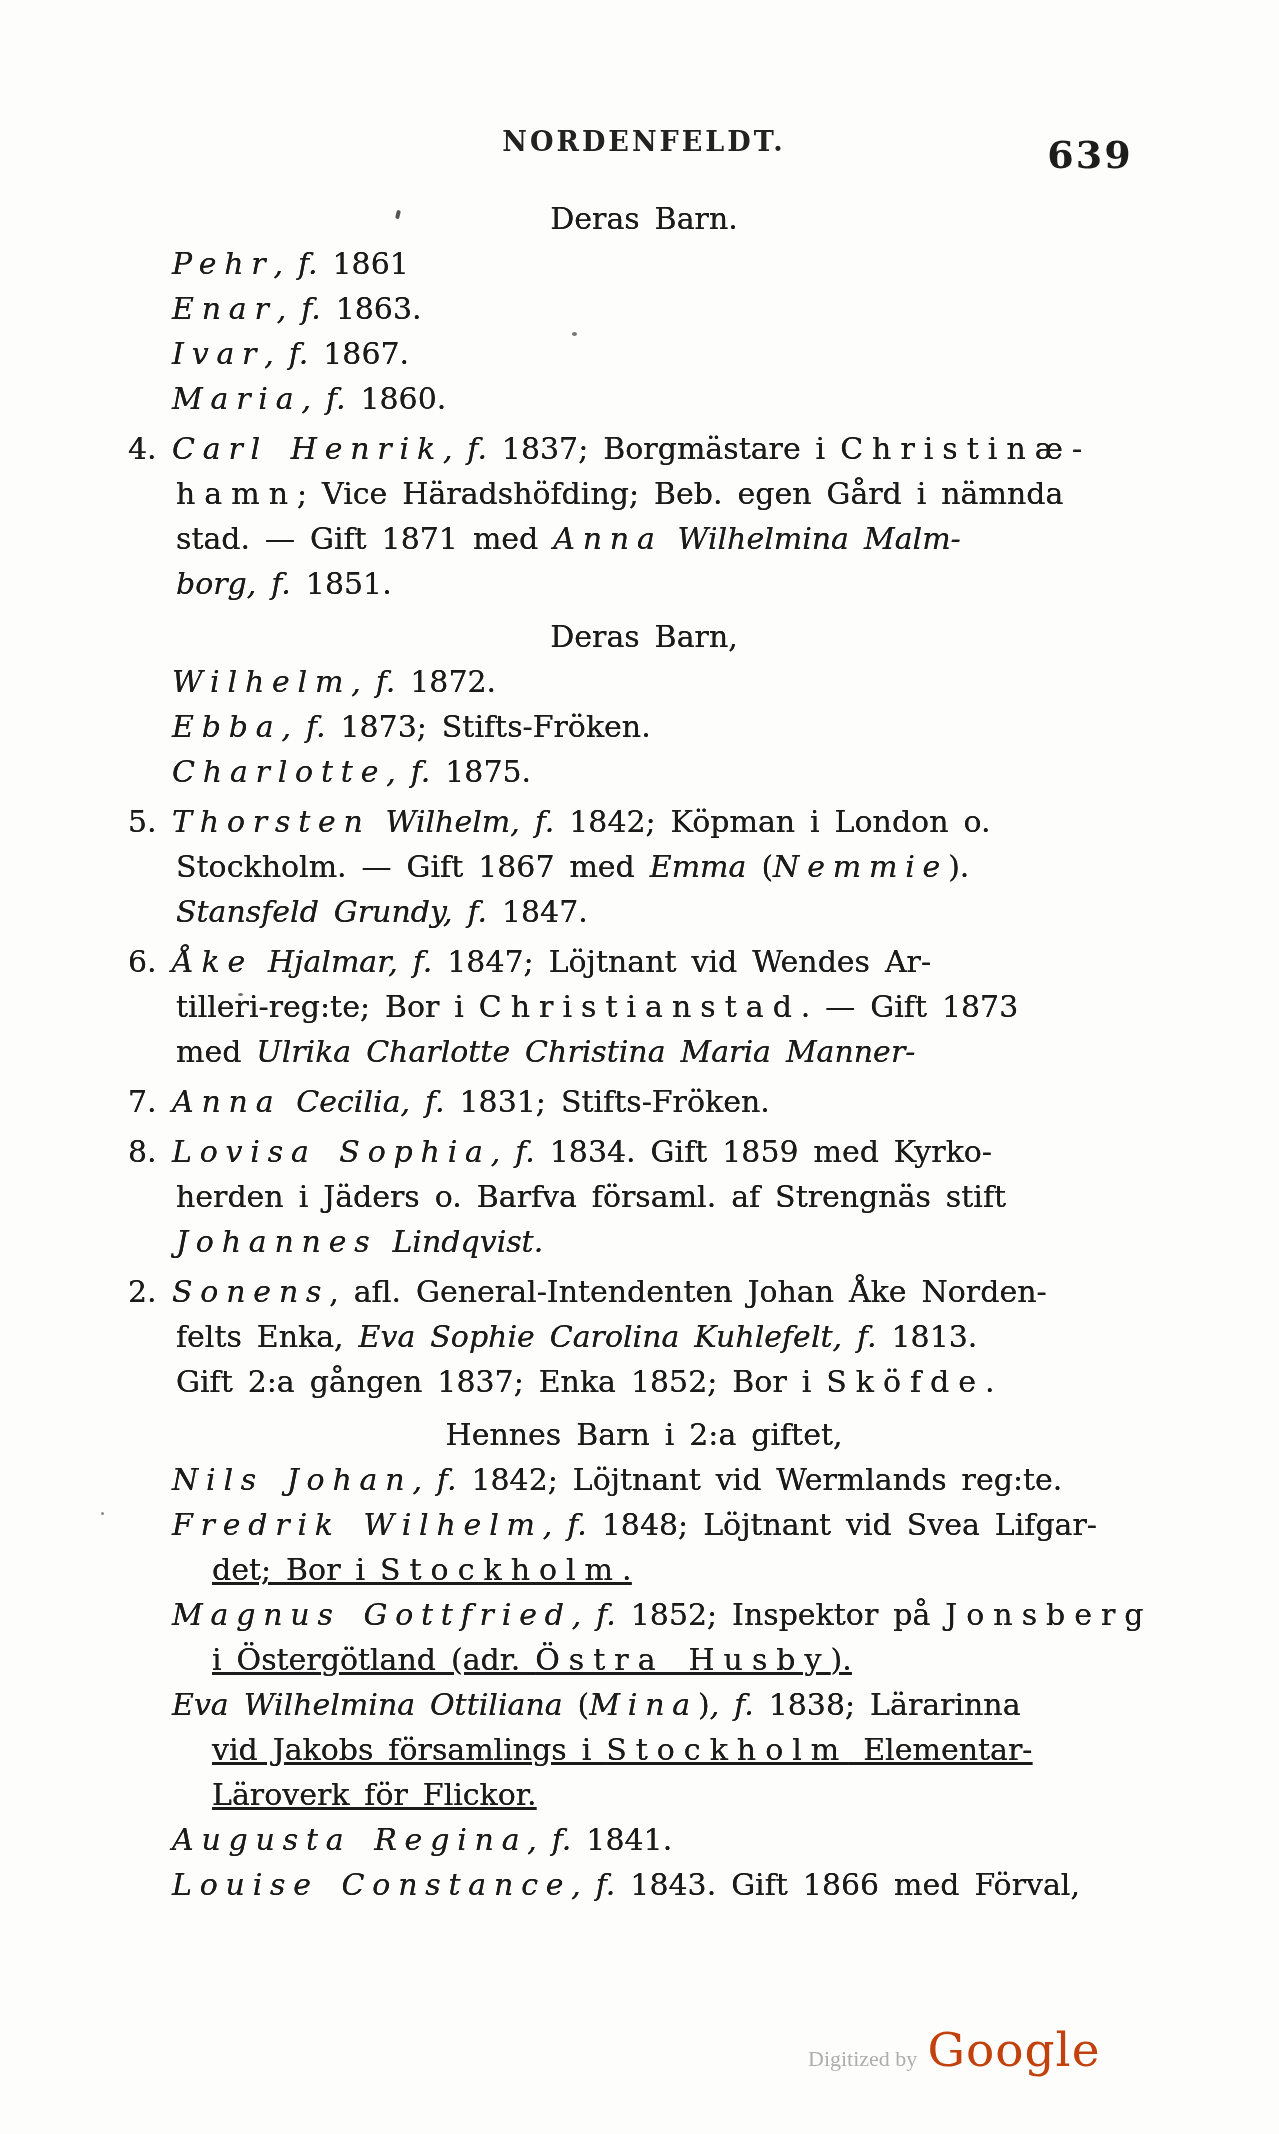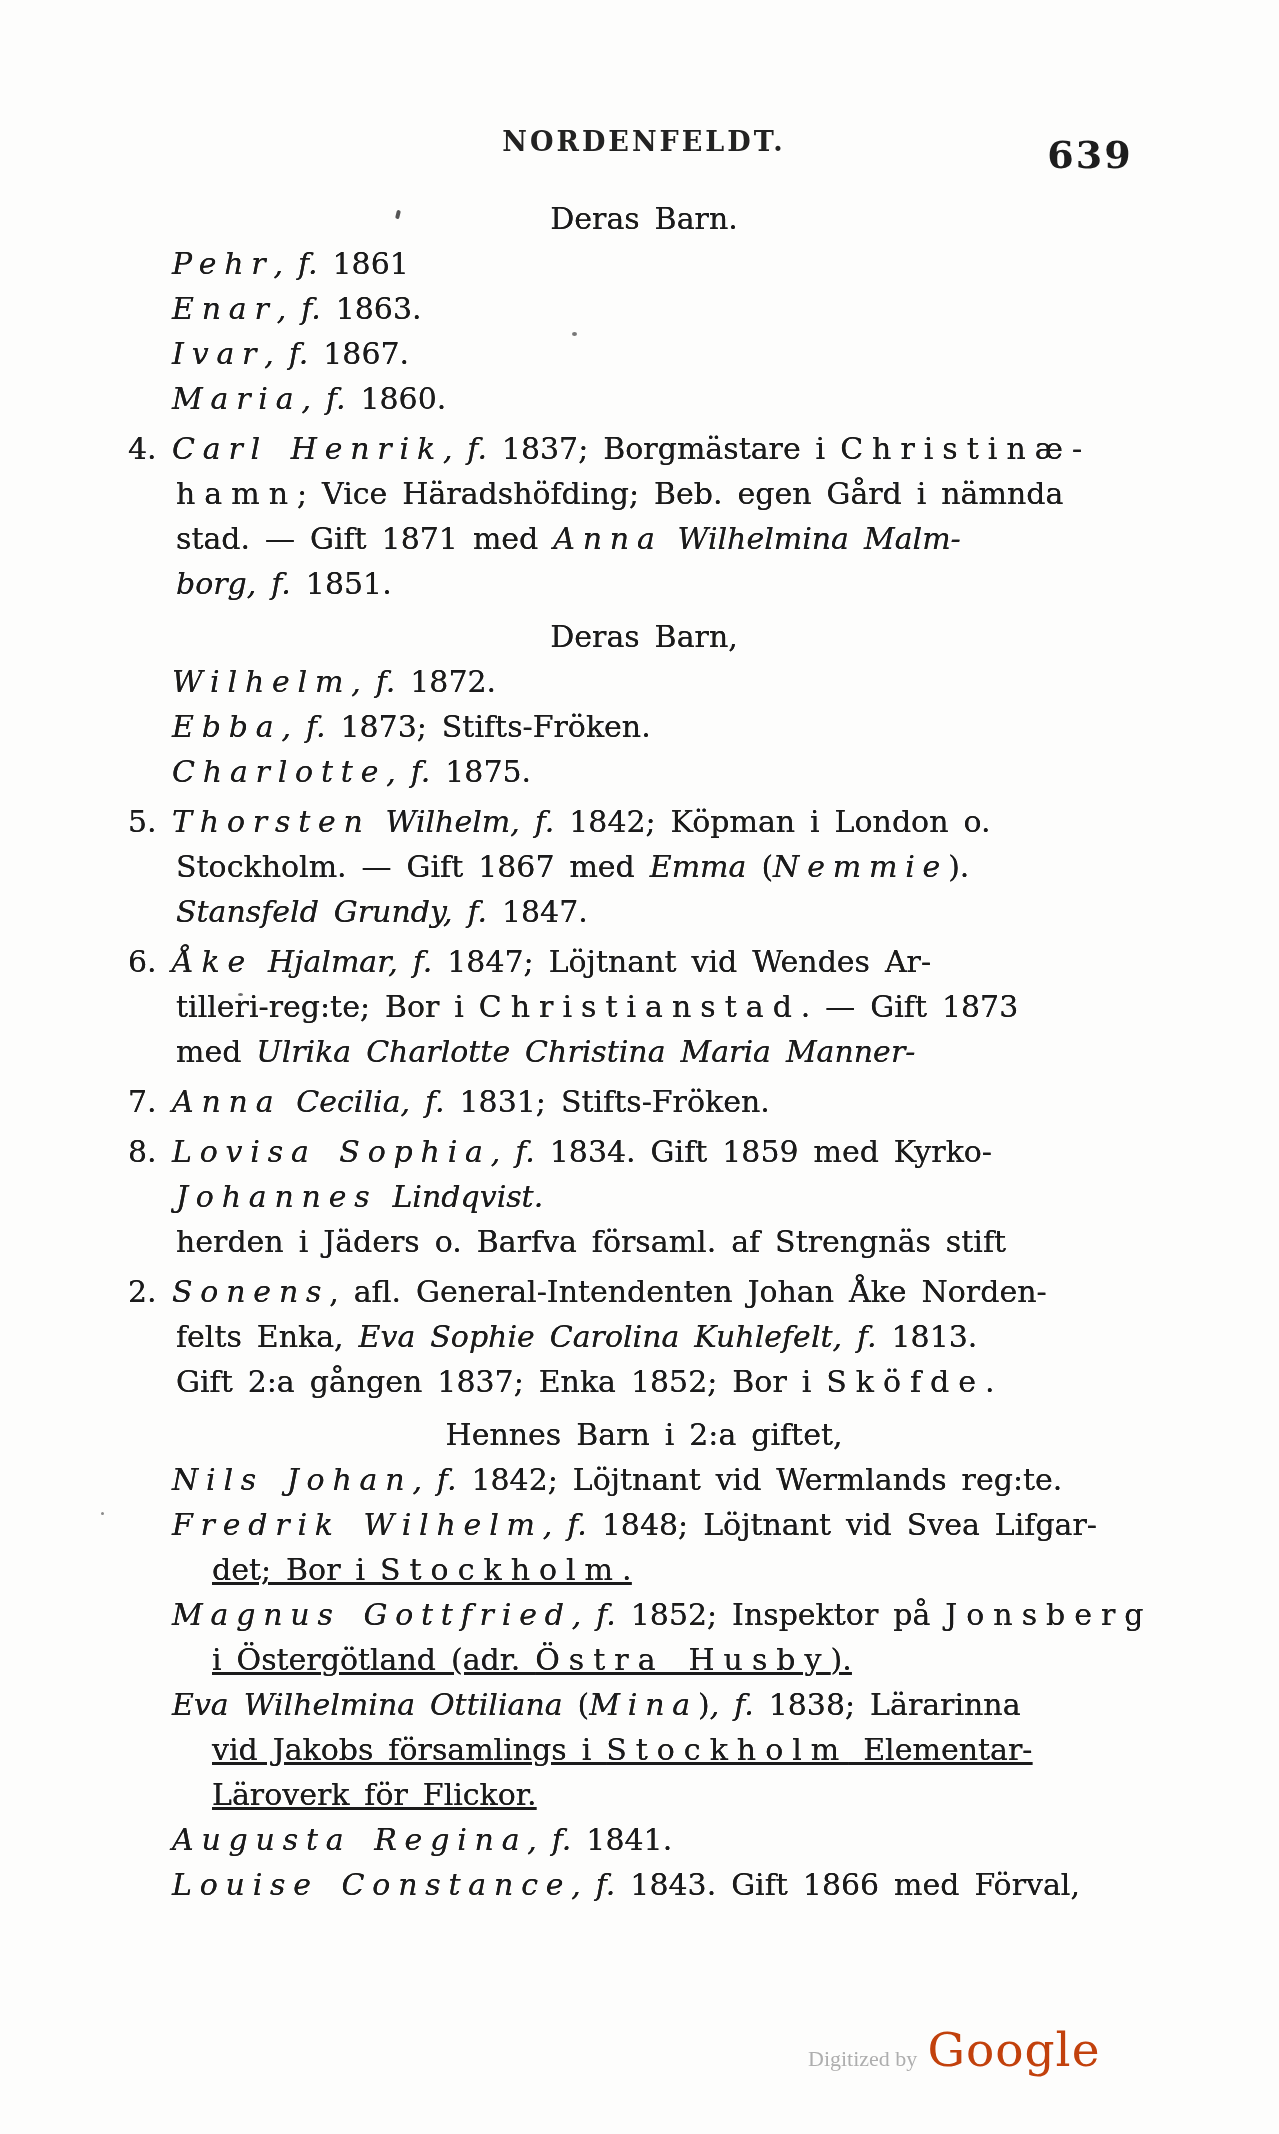--- a/index.html
+++ b/index.html
@@ -92,22 +92,22 @@
       <div class="line name"><span class="seg-is">Ebba</span><span class="seg-i">, f. </span><span class="seg-r">1873; Stifts-Fröken.</span></div>
       <div class="line name"><span class="seg-is">Charlotte</span><span class="seg-i">, f. </span><span class="seg-r">1875.</span></div>
       <div class="line entry"><span class="num">5.</span><span class="seg-is">Thorsten</span><span class="seg-i"> Wilhelm</span><span class="seg-i">, f. </span><span class="seg-r">1842; Köpman i London o.</span></div>
       <div class="line cont"><span class="seg-r">Stockholm. — Gift 1867 med </span><span class="seg-i">Emma</span><span class="seg-r"> (</span><span class="seg-is">Nemmie</span><span class="seg-r">).</span></div>
       <div class="line cont"><span class="seg-i">Stansfeld Grundy</span><span class="seg-i">, f. </span><span class="seg-r">1847.</span></div>
       <div class="line entry"><span class="num">6.</span><span class="seg-is">Åke</span><span class="seg-i"> Hjalmar</span><span class="seg-i">, f. </span><span class="seg-r">1847; Löjtnant vid Wendes Ar-</span></div>
       <div class="line cont"><span class="seg-r">tilleri-reg:te; Bor i </span><span class="seg-rs">Christianstad</span><span class="seg-r">. — Gift 1873</span></div>
       <div class="line cont"><span class="seg-r">med </span><span class="seg-i">Ulrika Charlotte Christina Maria Manner-</span></div>
       <div class="line entry"><span class="num">7.</span><span class="seg-is">Anna</span><span class="seg-i"> Cecilia</span><span class="seg-i">, f. </span><span class="seg-r">1831; Stifts-Fröken.</span></div>
       <div class="line entry"><span class="num">8.</span><span class="seg-is">Lovisa Sophia</span><span class="seg-i">, f. </span><span class="seg-r">1834.  Gift 1859 med Kyrko-</span></div>
+      <div class="line cont"><span class="seg-r">herden i Jäders o. Barfva församl. af Strengnäs stift</span></div>
       <div class="line cont"><span class="seg-is">Johannes</span><span class="seg-i"> Lindqvist.</span></div>
-      <div class="line cont"><span class="seg-r">herden i Jäders o. Barfva församl. af Strengnäs stift</span></div>
       <div class="line entry"><span class="num">2.</span><span class="seg-is">Sonens</span><span class="seg-r">, afl. General-Intendenten Johan Åke Norden-</span></div>
       <div class="line cont"><span class="seg-r">felts Enka, </span><span class="seg-i">Eva Sophie Carolina Kuhlefelt</span><span class="seg-i">, f. </span><span class="seg-r">1813.</span></div>
       <div class="line cont"><span class="seg-r">Gift 2:a gången 1837; Enka 1852; Bor i </span><span class="seg-rs">Sköfde</span><span class="seg-r">.</span></div>
       <div class="line center"><span class="seg-r">Hennes Barn i 2:a giftet,</span></div>
       <div class="line name"><span class="seg-is">Nils Johan</span><span class="seg-i">, f. </span><span class="seg-r">1842; Löjtnant vid Wermlands reg:te.</span></div>
       <div class="line name"><span class="seg-is">Fredrik Wilhelm</span><span class="seg-i">, f. </span><span class="seg-r">1848; Löjtnant vid Svea Lifgar-</span></div>
       <div class="line cont2"><span class="seg-r">det; Bor i </span><span class="seg-rs">Stockholm</span><span class="seg-r">.</span></div>
       <div class="line name"><span class="seg-is">Magnus Gottfried</span><span class="seg-i">, f. </span><span class="seg-r">1852; Inspektor på </span><span class="seg-rs">Jonsberg</span></div>
       <div class="line cont2"><span class="seg-r">i Östergötland (adr. </span><span class="seg-rs">Östra Husby</span><span class="seg-r">).</span></div>
       <div class="line name"><span class="seg-i">Eva Wilhelmina Ottiliana</span><span class="seg-r"> (</span><span class="seg-is">Mina</span><span class="seg-r">)</span><span class="seg-i">, f. </span><span class="seg-r">1838; Lärarinna</span></div>

